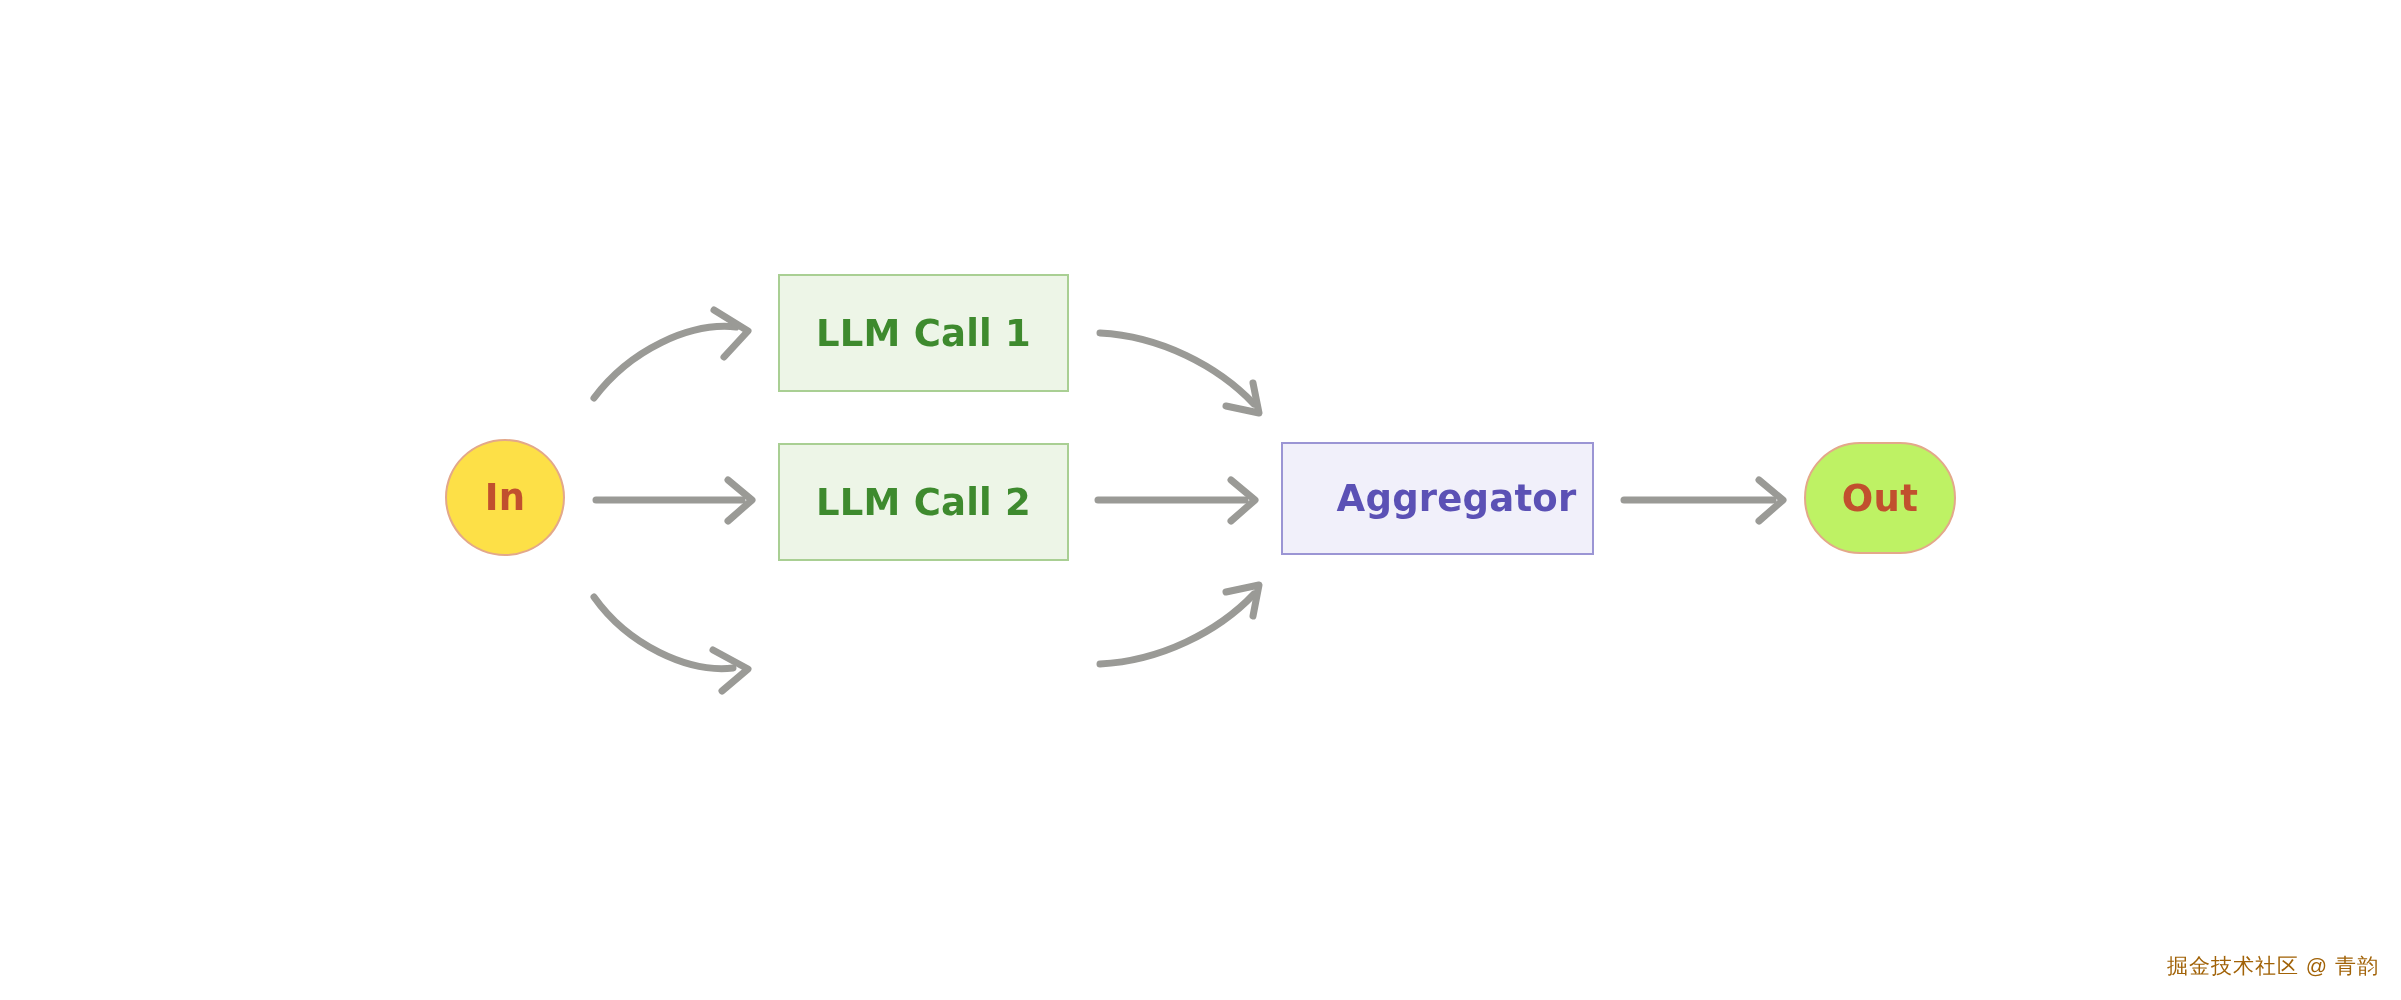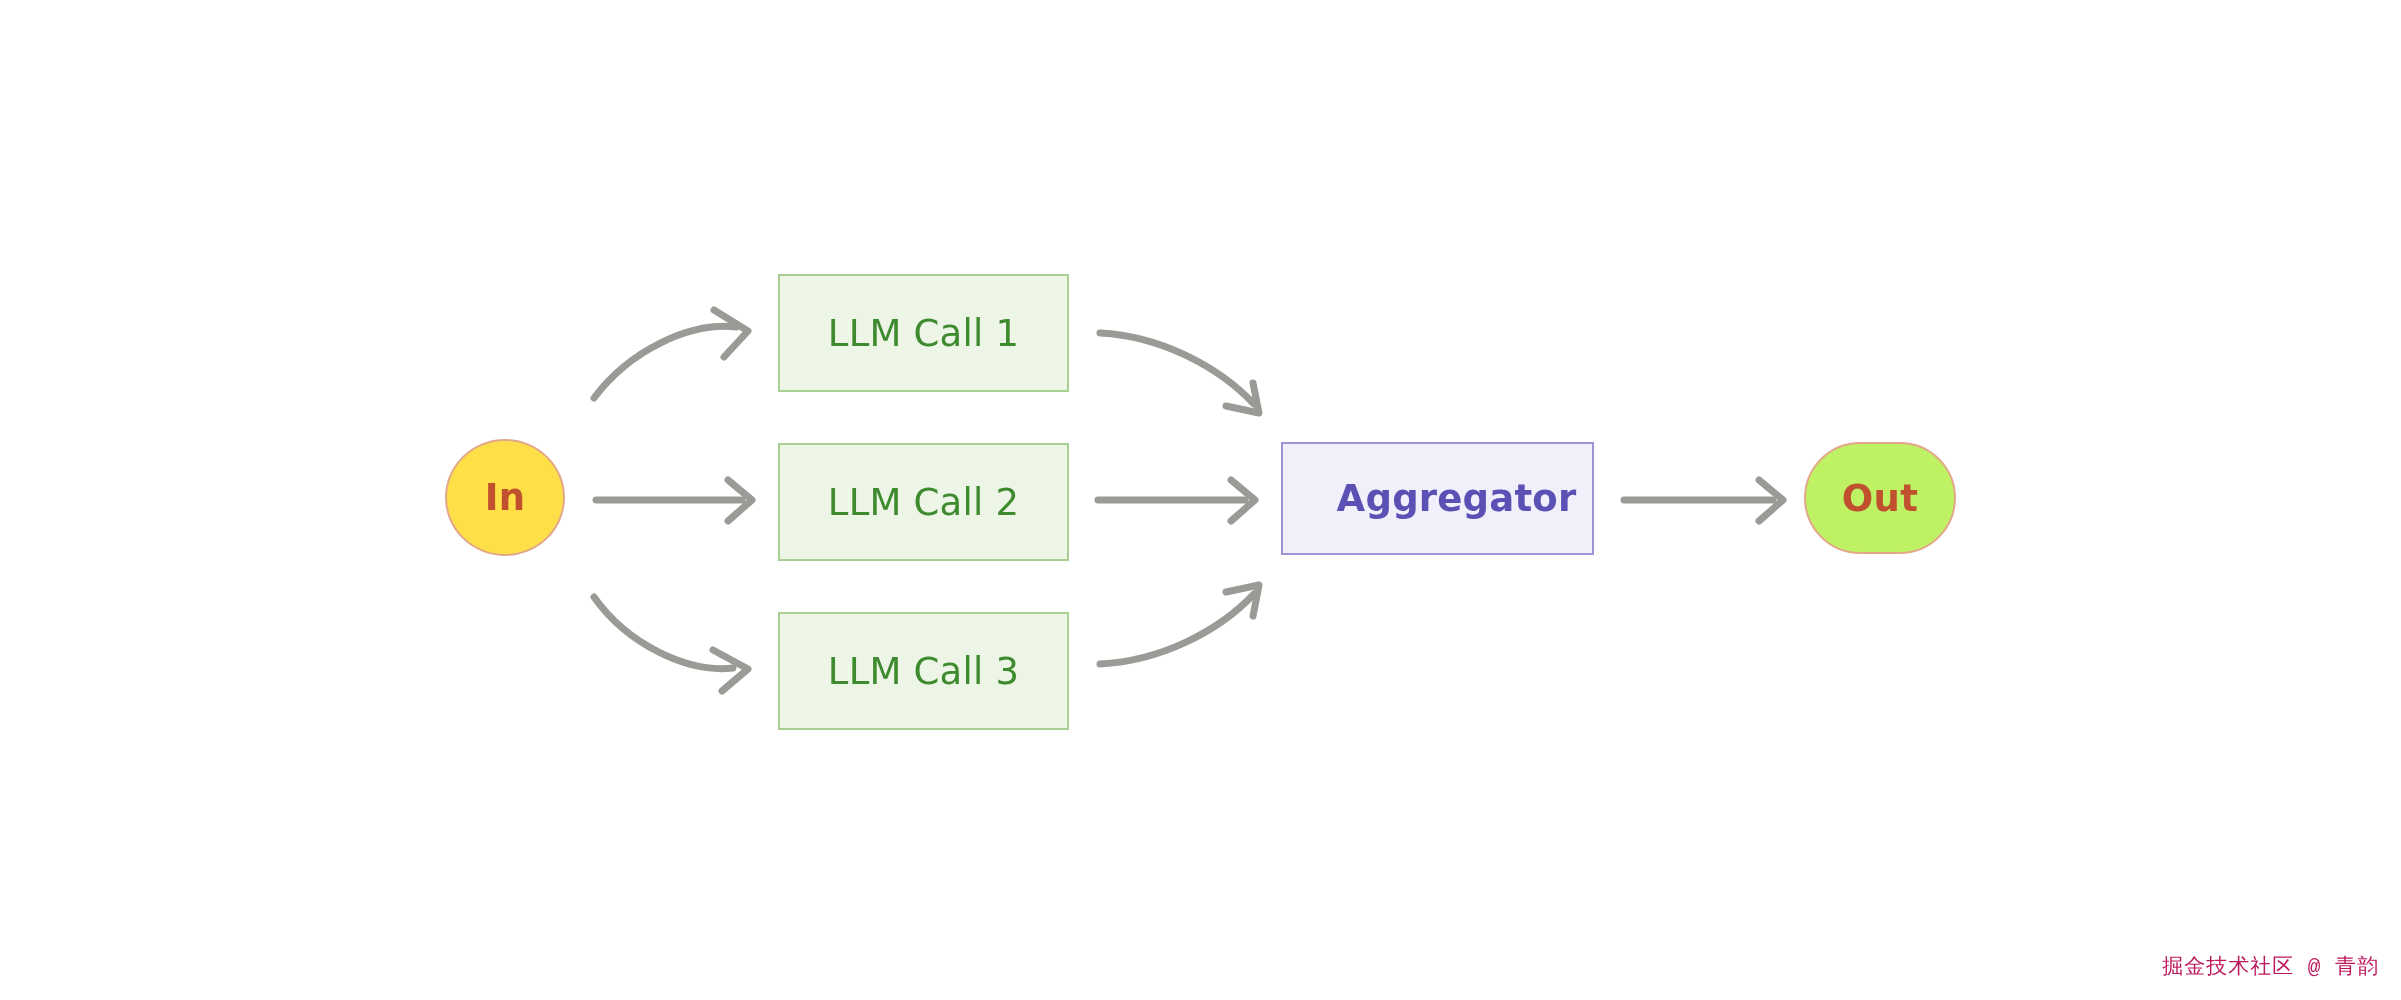--- a/index.html
+++ b/index.html
@@ -84,21 +84,21 @@
     height: 118px;
     background: #edf5e7;
     border: 2px solid #a9cf93;
     box-sizing: border-box;
     display: flex;
     align-items: center;
     justify-content: center;
   }
   .node-llm .node-label {
     font-size: 37px;
-    font-weight: normal;
+    font-weight: bold;
     color: #3e8a2e;
     letter-spacing: 0.2px;
   }
   #llm-call-1 { top: 274px; }
   #llm-call-2 { top: 443px; align-items: center; }
   #llm-call-3 { top: 612px; }
 
   
   .node-aggregator {
     position: absolute;
@@ -120,22 +120,22 @@
     color: #5b51b5;
     letter-spacing: 0.2px;
   }
 
   
   .watermark {
     position: absolute;
     right: 22px;
     bottom: 20px;
     font-size: 21px;
-    color: #be185d;
-    font-family: Liberation Mono, monospace;
+    color: #a16207;
+    font-family: Liberation Sans, sans-serif;
     white-space: nowrap;
     letter-spacing: 1px;
   }
 </style>
 </head>
 <body>
 
 <div id="diagram-canvas">
 
   <svg class="svg-layer" viewBox="0 0 2401 1000" width="2401" height="1000" xmlns="http://www.w3.org/2000/svg">
@@ -169,23 +169,20 @@
   </div>
 
   <div class="node-llm" id="llm-call-1">
     <span class="node-label">LLM Call 1</span>
   </div>
 
   <div class="node-llm" id="llm-call-2">
     <span class="node-label">LLM Call 2</span>
   </div>
 
-  <div class="node-llm" id="llm-call-3">
-    <span class="node-label">LLM Call 3</span>
-  </div>
 
   <div class="node-aggregator" id="node-aggregator">
     <span class="node-label">Aggregator</span>
   </div>
 
   <div class="node-out" id="node-out">
     <span class="node-label">Out</span>
   </div>
 
   <div class="watermark">掘金技术社区 @ 青韵</div>

